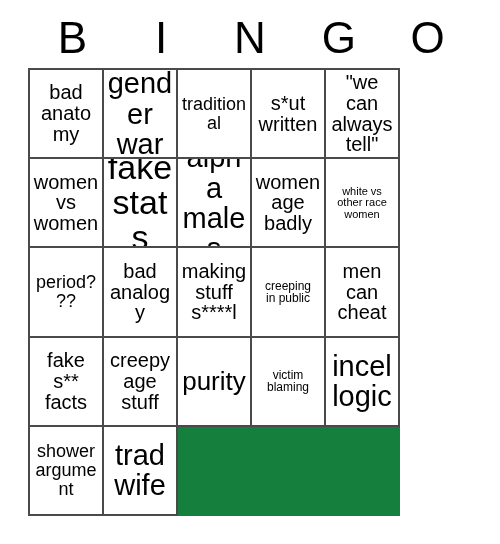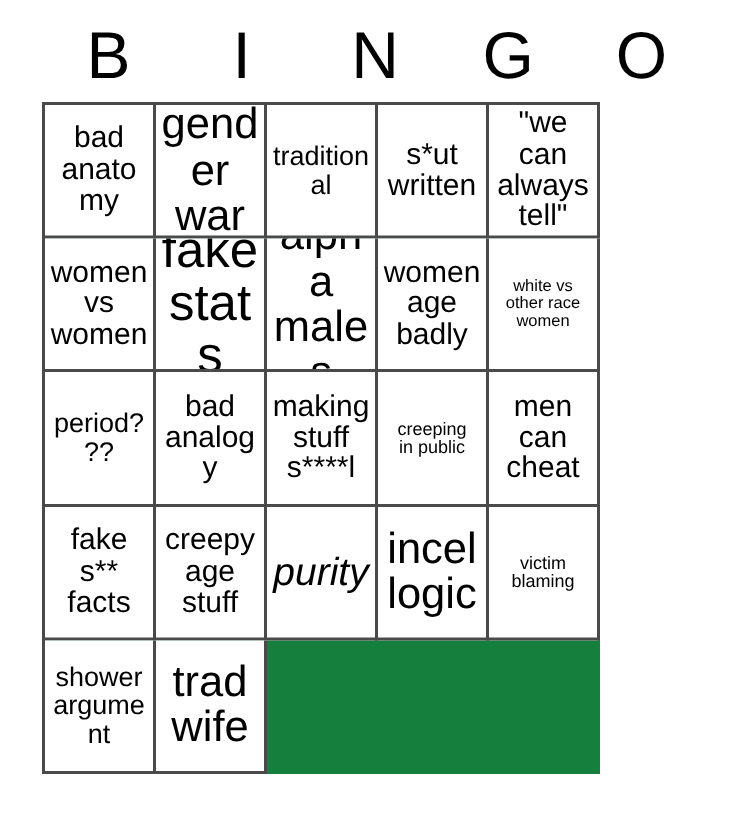--- a/index.html
+++ b/index.html
@@ -71,21 +71,21 @@
     display: block;
     width: 100%;
     line-height: 1.04;
     white-space: pre-line;
     word-break: break-word;
     font-weight: 400;
   }
   
   .fs-xxl  { font-size: 34px; }
   .fs-xl   { font-size: 29px; }
-  .fs-lg   { font-size: 26px; font-style: italic; }
+  .fs-lg   { font-size: 26px; }
   .fs-md   { font-size: 20px; }
   .fs-sm   { font-size: 12px; }
   .fs-xs   { font-size: 18px; }
   .fs-xxs  { font-size: 11px; }
 </style>
 </head>
 <body>
 
 <div id="card">
 
@@ -169,26 +169,26 @@
       </div>
       <div class="cell">
         <span class="cell-text fs-md">creepy
 age
 stuff</span>
       </div>
       <div class="cell">
         <span class="cell-text fs-lg">purity</span>
       </div>
       <div class="cell">
+        <span class="cell-text fs-sm">victim
+blaming</span>
+      </div>
+      <div class="cell">
         <span class="cell-text fs-xl">incel
 logic</span>
-      </div>
-      <div class="cell">
-        <span class="cell-text fs-sm">victim
-blaming</span>
       </div>
       <div class="cell">
         <span class="cell-text fs-xs">shower
 argument</span>
       </div>
       <div class="cell">
         <span class="cell-text fs-xl">trad
 wife</span>
       </div>
     </div>

